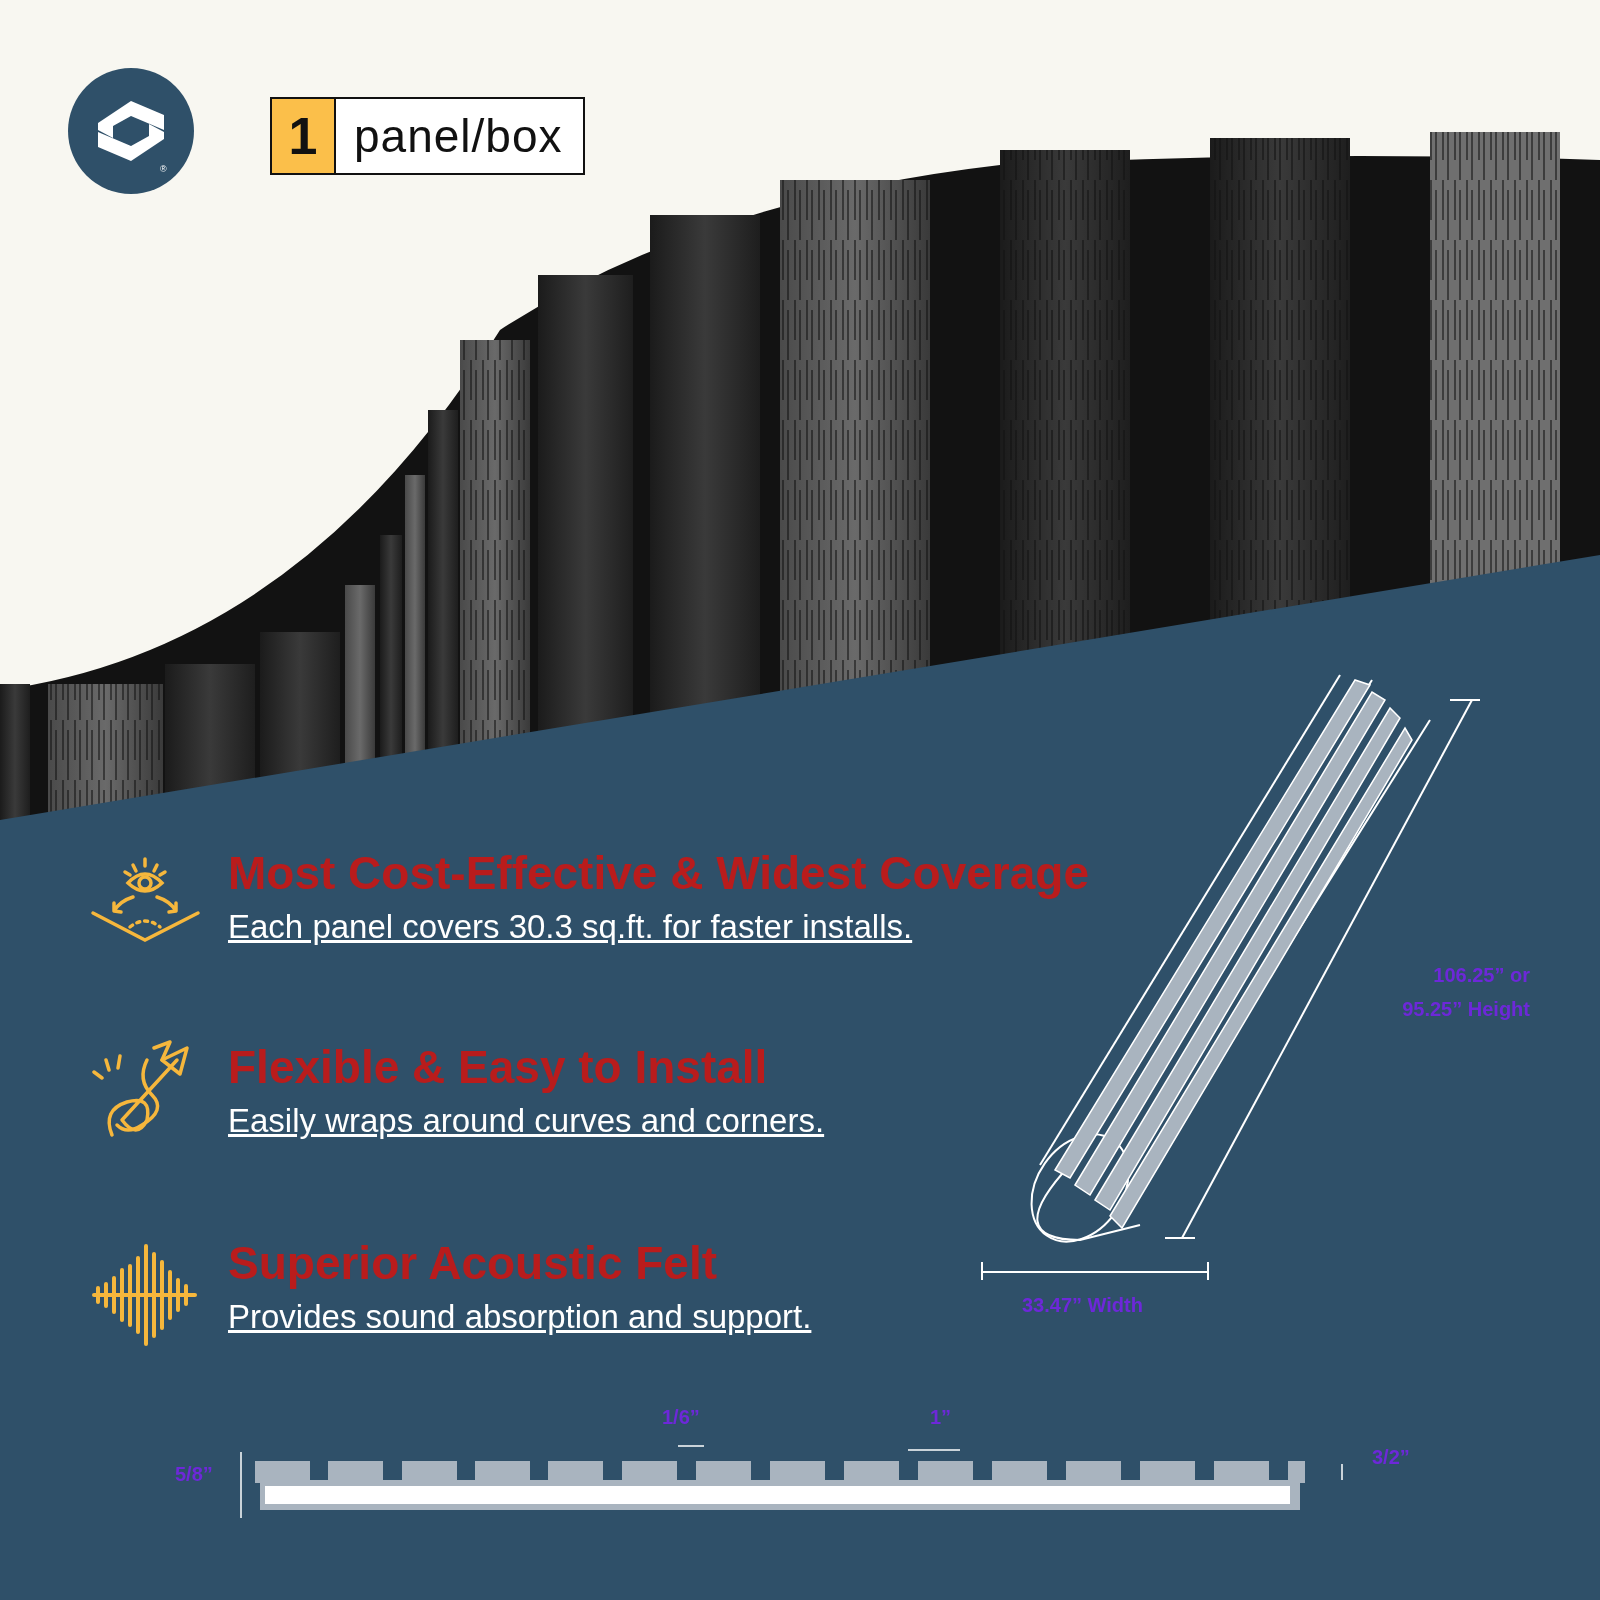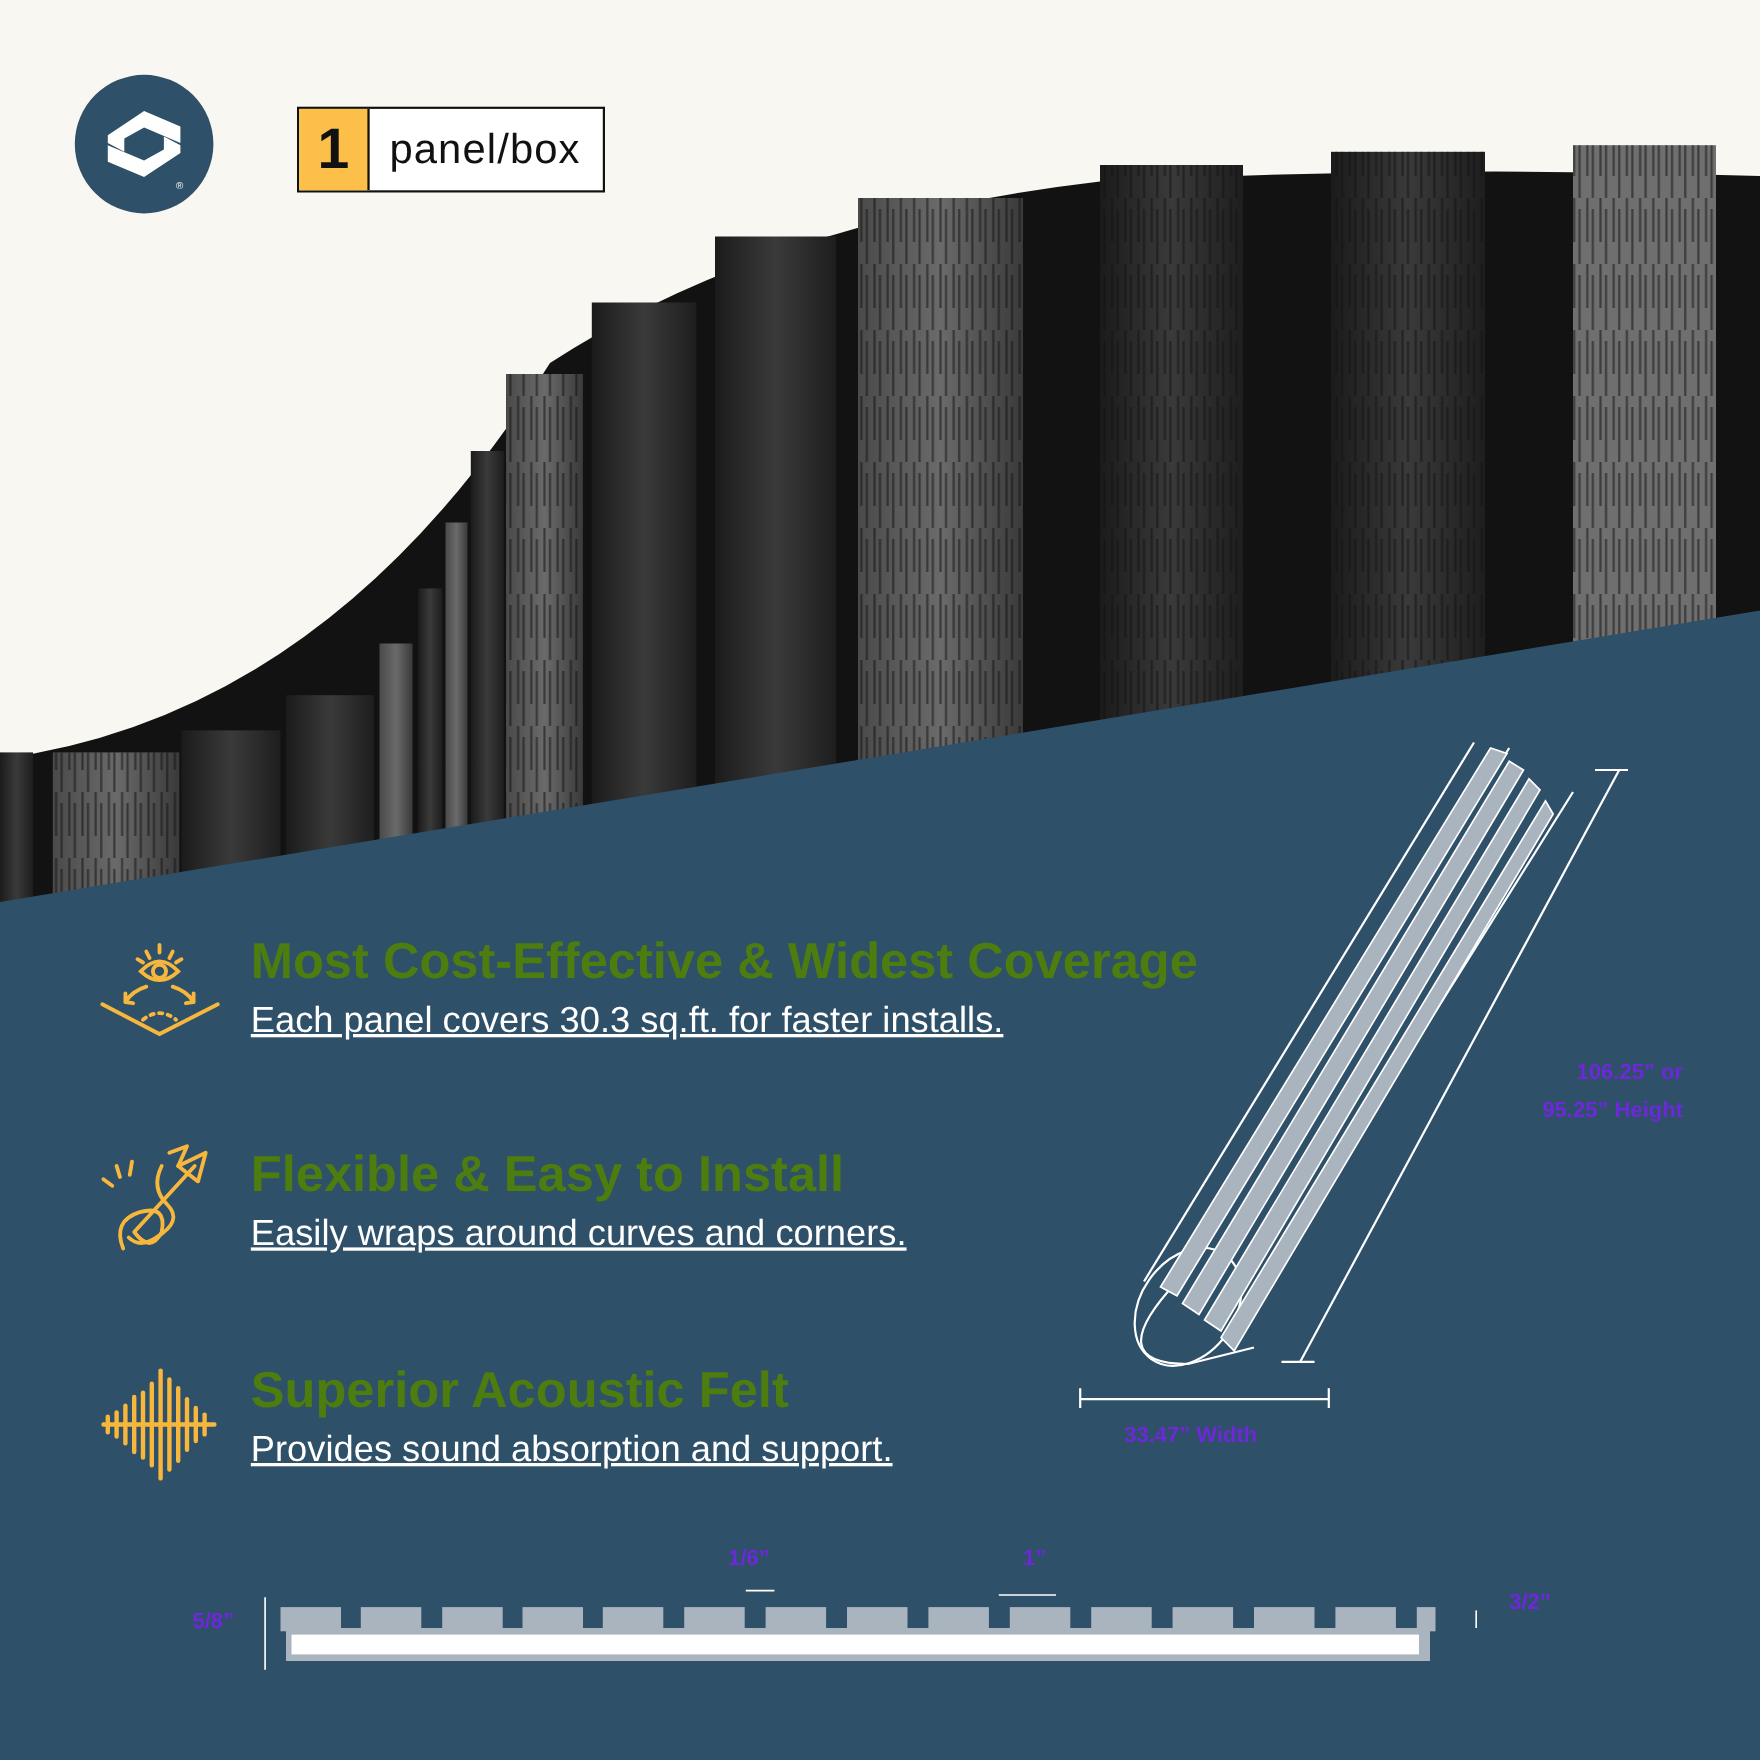--- a/index.html
+++ b/index.html
@@ -3,22 +3,22 @@
 <meta charset="utf-8">
 <style>
   html, body { margin:0; padding:0; }
   body { width:1600px; height:1600px; position:relative; overflow:hidden; background:#f8f7f1; font-family:"Liberation Sans", sans-serif; }
   .abs { position:absolute; }
   #hero { position:absolute; left:0; top:0; width:1600px; height:1600px; }
   #blue { position:absolute; left:0; top:0; width:1600px; height:1600px; }
   .logo { left:68px; top:68px; width:126px; height:126px; border-radius:50%; background:#2f5069; }
   .badge { left:270px; top:97px; height:74px; display:flex; border:2px solid #111; background:#fff; }
   .badge .num { width:62px; background:#fbbf4a; border-right:2px solid #111; font-size:52px; font-weight:bold; color:#111; display:flex; align-items:center; justify-content:center; }
-  .badge .lbl { padding:0 20px 0 18px; font-size:38px; color:#111; display:flex; align-items:center; letter-spacing:1px; }
-  .feat-title { color:#4d7c0f; font-weight:bold; font-size:46px; white-space:nowrap; }
+  .badge .lbl { padding:0 20px 0 18px; font-size:46px; color:#111; display:flex; align-items:center; letter-spacing:1px; }
+  .feat-title { color:#b91c1c; font-weight:bold; font-size:46px; white-space:nowrap; }
   .feat-sub { color:#fff; font-size:33px; white-space:nowrap;text-decoration:underline; }
   .dim { color:#6d28d9; font-weight:bold; font-size:20px; white-space:nowrap; }
 </style>
 </head>
 <body>
 
 <svg id="hero" viewBox="0 0 1600 1600">
   <defs>
     <linearGradient id="slatA" x1="0" x2="1">
       <stop offset="0" stop-color="#1b1b1b"></stop>

